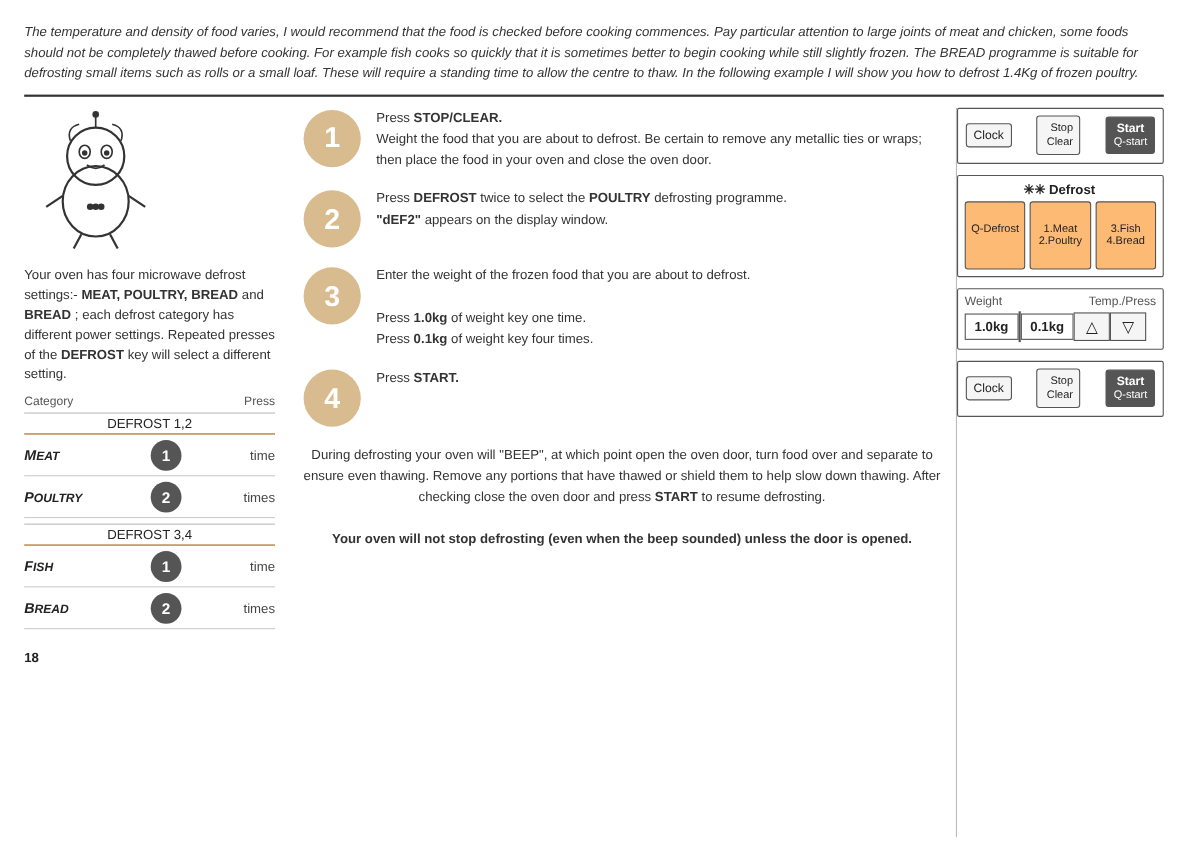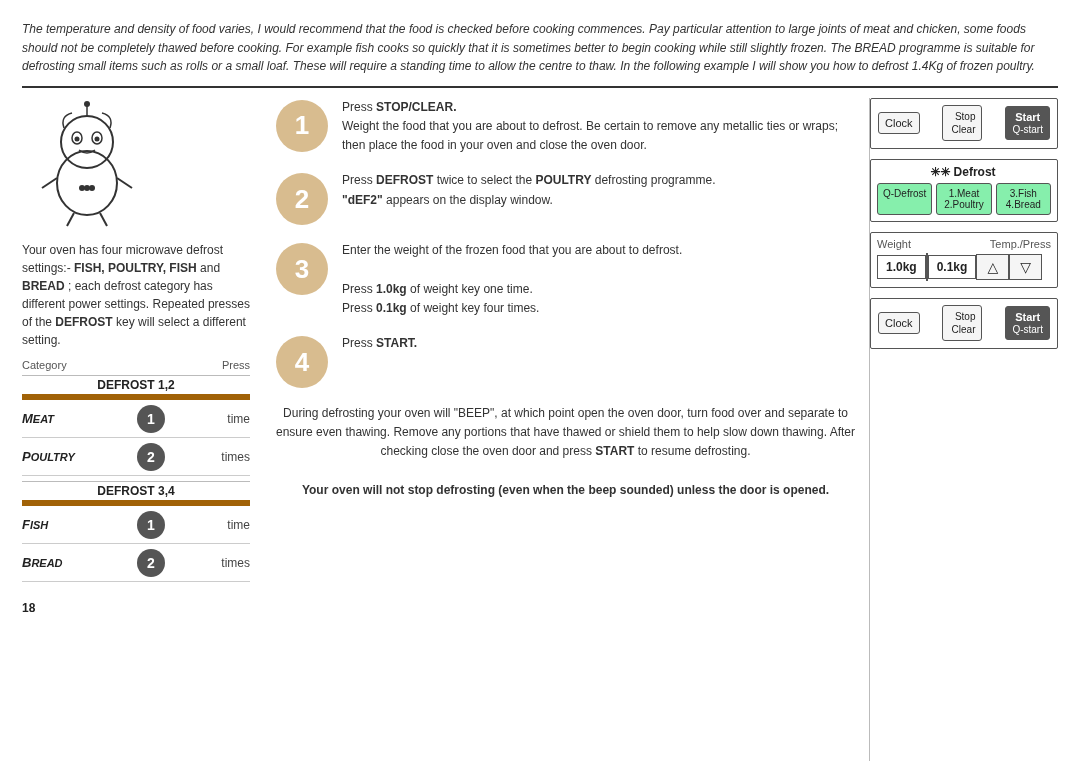--- a/index.html
+++ b/index.html
@@ -87,25 +87,25 @@
       margin-top: 6px;
     }
     .cat-header {
       display: flex;
       justify-content: space-between;
       font-size: 11px;
       color: #555;
       margin-bottom: 2px;
     }
     .cat-section-label {
-      font-weight: bold;
+      font-weight: normal;
       font-size: 12px;
       text-align: center;
       border-top: 1px solid #bbb;
-      border-bottom: 6px solid #a16207;
+      border-bottom: 1px solid #a16207;
       padding: 2px 0;
       margin: 4px 0;
     }
     .cat-row {
       display: flex;
       align-items: center;
       justify-content: space-between;
       margin: 5px 0;
       border-bottom: 1px solid #ccc;
       padding-bottom: 4px;
@@ -235,24 +235,24 @@
     }
     .defrost-title span { font-size: 12px; }
     .defrost-row {
       display: flex;
       flex-direction: row;
       gap: 4px;
     }
     .defrost-btn {
       border: 1.5px solid #555;
       border-radius: 3px;
-      padding: 4px 5px;
+      padding: 19px 5px;
       font-size: 10px;
       text-align: center;
-      background: #86efac;
+      background: #fdba74;
       flex: 1;
     }
     
     .weight-panel {
       border: 1.5px solid #555;
       margin-bottom: 10px;
       padding: 5px 6px 6px 6px;
       border-radius: 2px;
     }
     .weight-labels {
@@ -333,21 +333,21 @@
         <circle cx="60" cy="90" r="3" fill="#333"></circle>
         <circle cx="65" cy="90" r="3" fill="#333"></circle>
         <circle cx="70" cy="90" r="3" fill="#333"></circle>
 
         <path d="M42 30 Q38 18 50 15" fill="none" stroke="#333" stroke-width="1.5"></path>
         <path d="M88 30 Q92 18 80 15" fill="none" stroke="#333" stroke-width="1.5"></path>
       </svg>
 
       <div class="left-desc">
         <span>Your oven has four microwave defrost settings:-</span>
-        <b> FISH, POULTRY, FISH</b>
+        <b> MEAT, POULTRY, BREAD</b>
         <span> and </span>
         <b>BREAD</b>
         <span>; each defrost category has different power settings. Repeated presses of the </span>
         <b>DEFROST</b>
         <span> key will select a different setting.</span>
       </div>
 
       <div class="category-table">
         <div class="cat-header">
           <span>Category</span>

